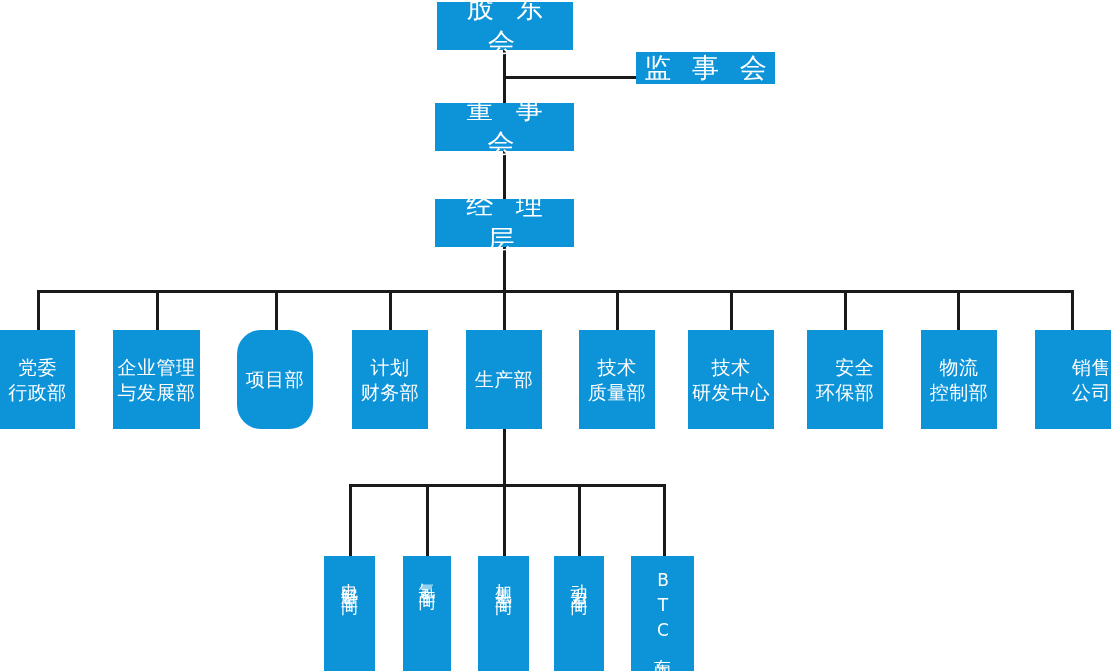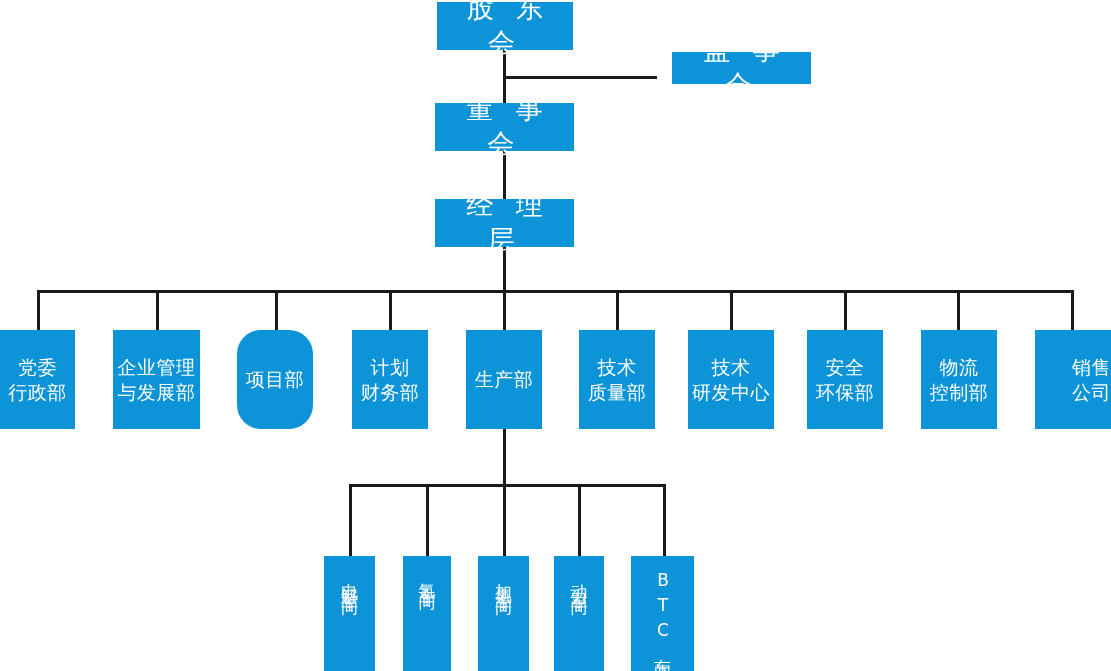--- a/index.html
+++ b/index.html
@@ -98,21 +98,21 @@
   <div class="line v" style="left:349px; top:484px; height:72px;"></div>
   <div class="line v" style="left:426px; top:484px; height:72px;"></div>
   <div class="line v" style="left:503px; top:484px; height:72px;"></div>
   <div class="line v" style="left:578px; top:484px; height:72px;"></div>
   <div class="line v" style="left:663px; top:484px; height:72px;"></div>
 
   <div class="node tier-top" style="left:437px; top:2px; width:136px; height:48px;">
     <span class="label">股 东 会</span>
   </div>
 
-  <div class="node tier-top" style="left:672px; top:52px; width:139px; height:32px;">
+  <div class="node tier-top" style="left:636px; top:52px; width:139px; height:32px;font-family:Liberation Serif, serif;">
     <span class="label">监 事 会</span>
   </div>
 
   <div class="node tier-top" style="left:435px; top:103px; width:139px; height:48px;">
     <span class="label">董 事 会</span>
   </div>
 
   <div class="node tier-top" style="left:435px; top:199px; width:139px; height:48px;align-items:center;">
     <span class="label">经 理 层</span>
   </div>
@@ -143,21 +143,21 @@
   <div class="node tier-dept" style="left:579px; top:330px; width:76px; height:99px;">
     <span class="label">技术
 质量部</span>
   </div>
 
   <div class="node tier-dept" style="left:688px; top:330px; width:86px; height:99px;">
     <span class="label">技术
 研发中心</span>
   </div>
 
-  <div class="node tier-dept" style="left:807px; top:330px; width:76px; height:99px;">
+  <div class="node tier-dept" style="left:807px; top:330px; width:76px; height:99px;text-align:right;">
     <span class="label">安全
 环保部</span>
   </div>
 
   <div class="node tier-dept" style="left:921px; top:330px; width:76px; height:99px;align-items:center;">
     <span class="label">物流
 控制部</span>
   </div>
 
   <div class="node tier-dept" style="left:1035px; top:330px; width:76px; height:99px;justify-content:flex-end;">

